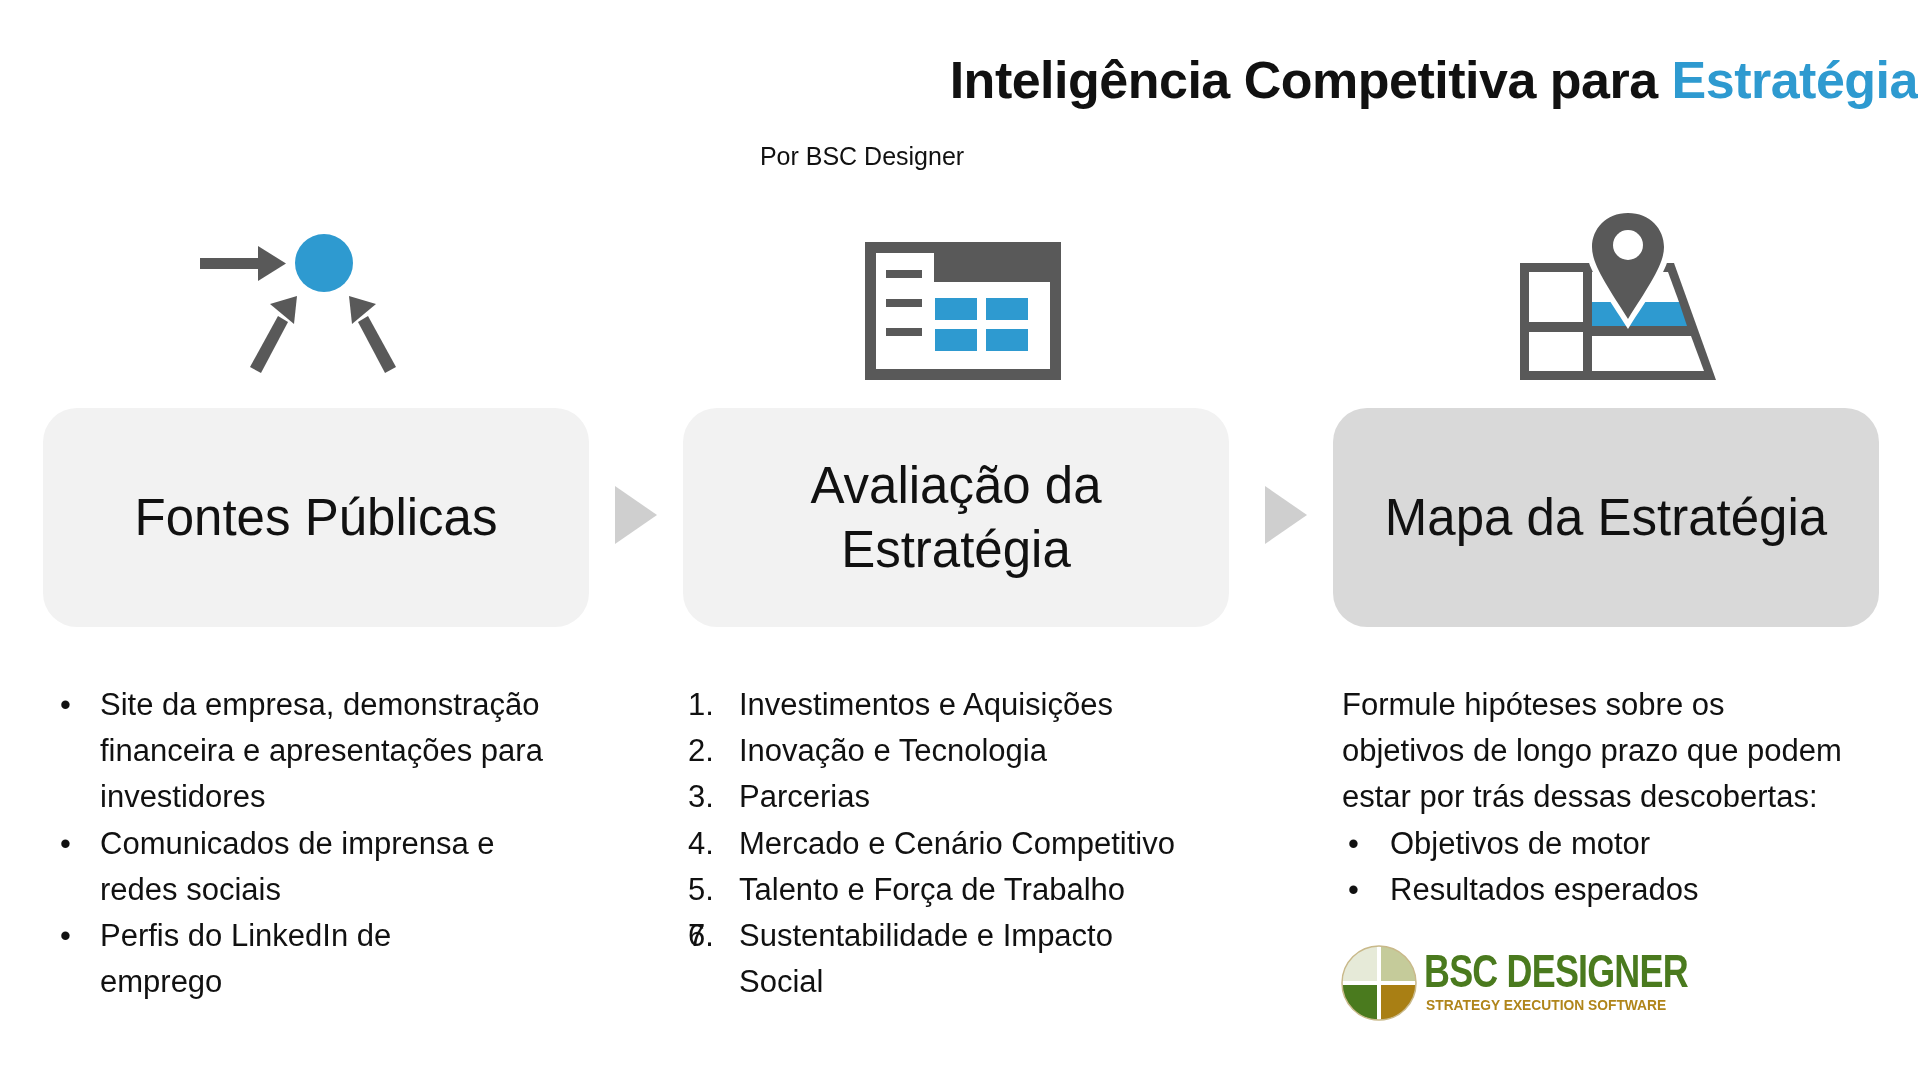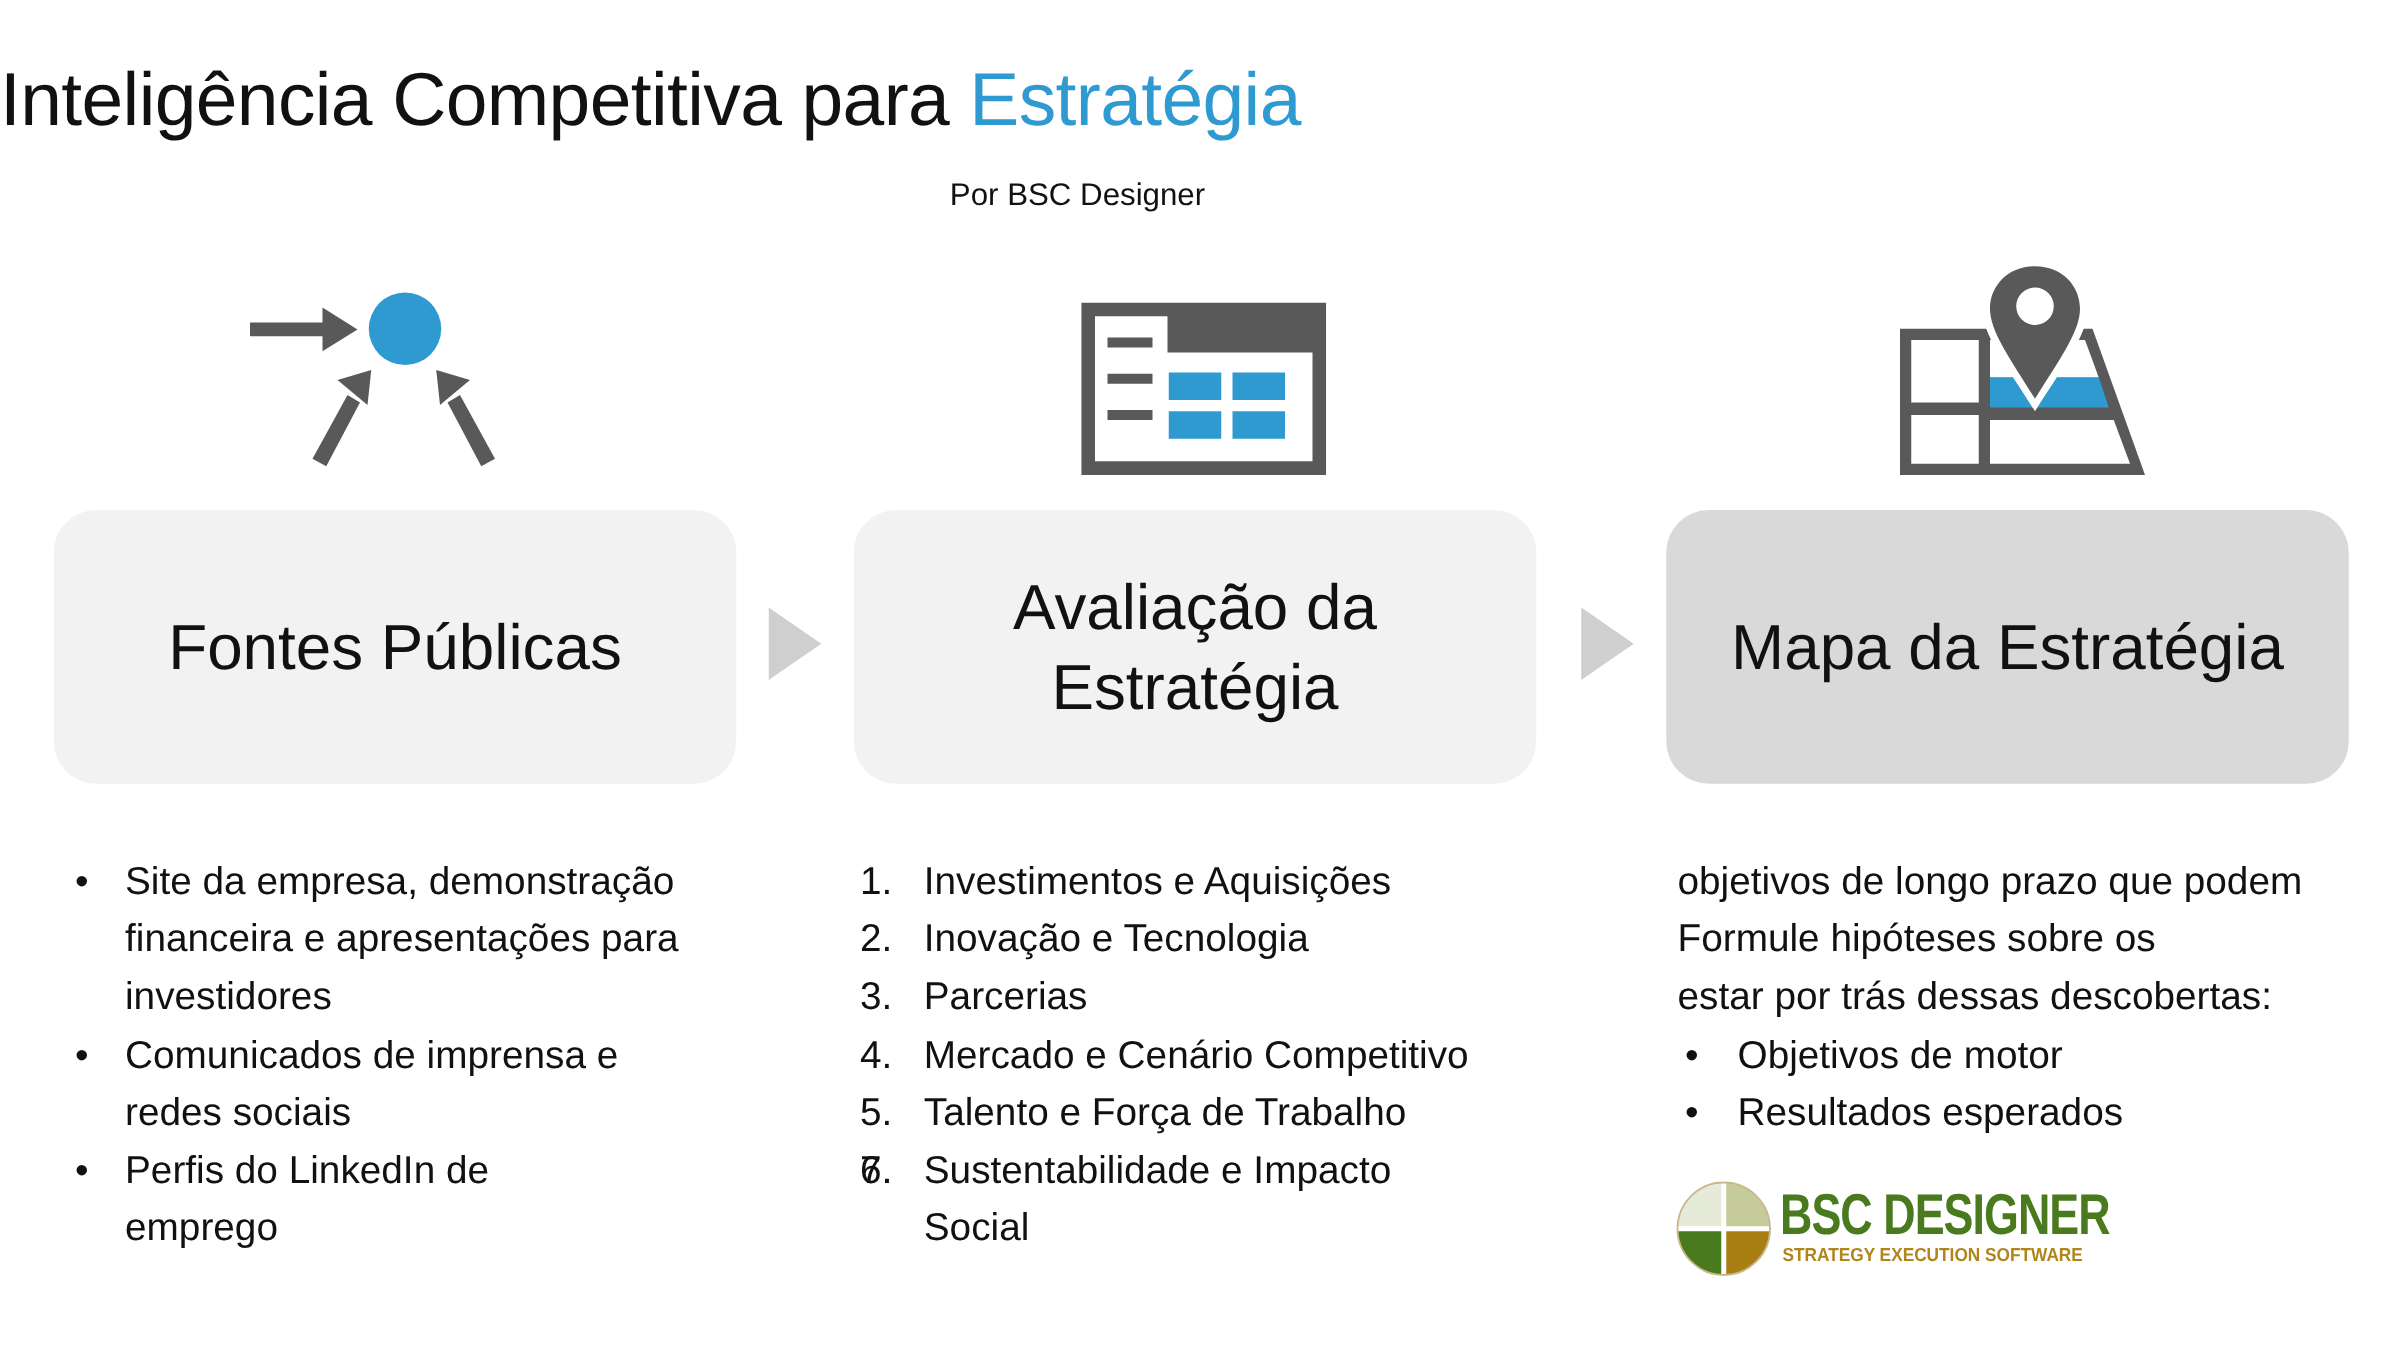--- a/index.html
+++ b/index.html
@@ -1,19 +1,19 @@
 <!DOCTYPE html>
 <html><head>
 <meta charset="utf-8">
 <style>
   html, body { margin:0; padding:0; background:#ffffff; }
   body { width:1918px; height:1080px; position:relative; overflow:hidden;
          font-family:"Liberation Sans", sans-serif; color:#111; }
-  .title { position:absolute; left:0; top:34px; width:1918px; text-align:left;
-           font-size:60px; font-weight:normal; letter-spacing:-0.5px; line-height:92px; }
+  .title { position:absolute; left:0; top:34px; width:1918px; text-align:right;
+           font-size:52px; font-weight:bold; letter-spacing:-0.5px; line-height:92px; }
   .title .accent { color:#2e9ad0; }
   .subtitle { position:absolute; left:0; top:141px; width:1724px; text-align:center;
               font-size:25px; line-height:30px; color:#111; }
   .icon { position:absolute; }
   .card { position:absolute; top:408px; width:546px; height:219px; border-radius:34px;
           display:flex; align-items:center; justify-content:center; text-align:center;
           font-size:51px; line-height:64px; color:#111; }
   .card.light { background:#f2f2f2; }
   .card.dark { background:#d9d9d9; }
   .chev { position:absolute; top:486px; width:0; height:0;
@@ -117,22 +117,22 @@
   <li><span class="mark">5.</span><span>Talento e Força de Trabalho</span></li>
   <li><span class="mark">6.</span></li>
   <li>
       <span class="mark">7.</span>
       <div>Sustentabilidade e Impacto</div>
       <div>Social</div>
     </li>
 </ol>
 
 <div class="para">
+  <div>Formule hipóteses sobre os</div>
   <div>objetivos de longo prazo que podem</div>
-  <div>Formule hipóteses sobre os</div>
   <div>estar por trás dessas descobertas:</div>
   <ul class="sub-bullets">
     <li><span class="mark">•</span><span>Objetivos de motor</span></li>
     <li><span class="mark">•</span><span>Resultados esperados</span></li>
   </ul>
 </div>
 
 <div class="logo">
   <svg style="position:absolute;left:0;top:0" width="78" height="78" viewBox="0 0 78 78">
     <defs>

